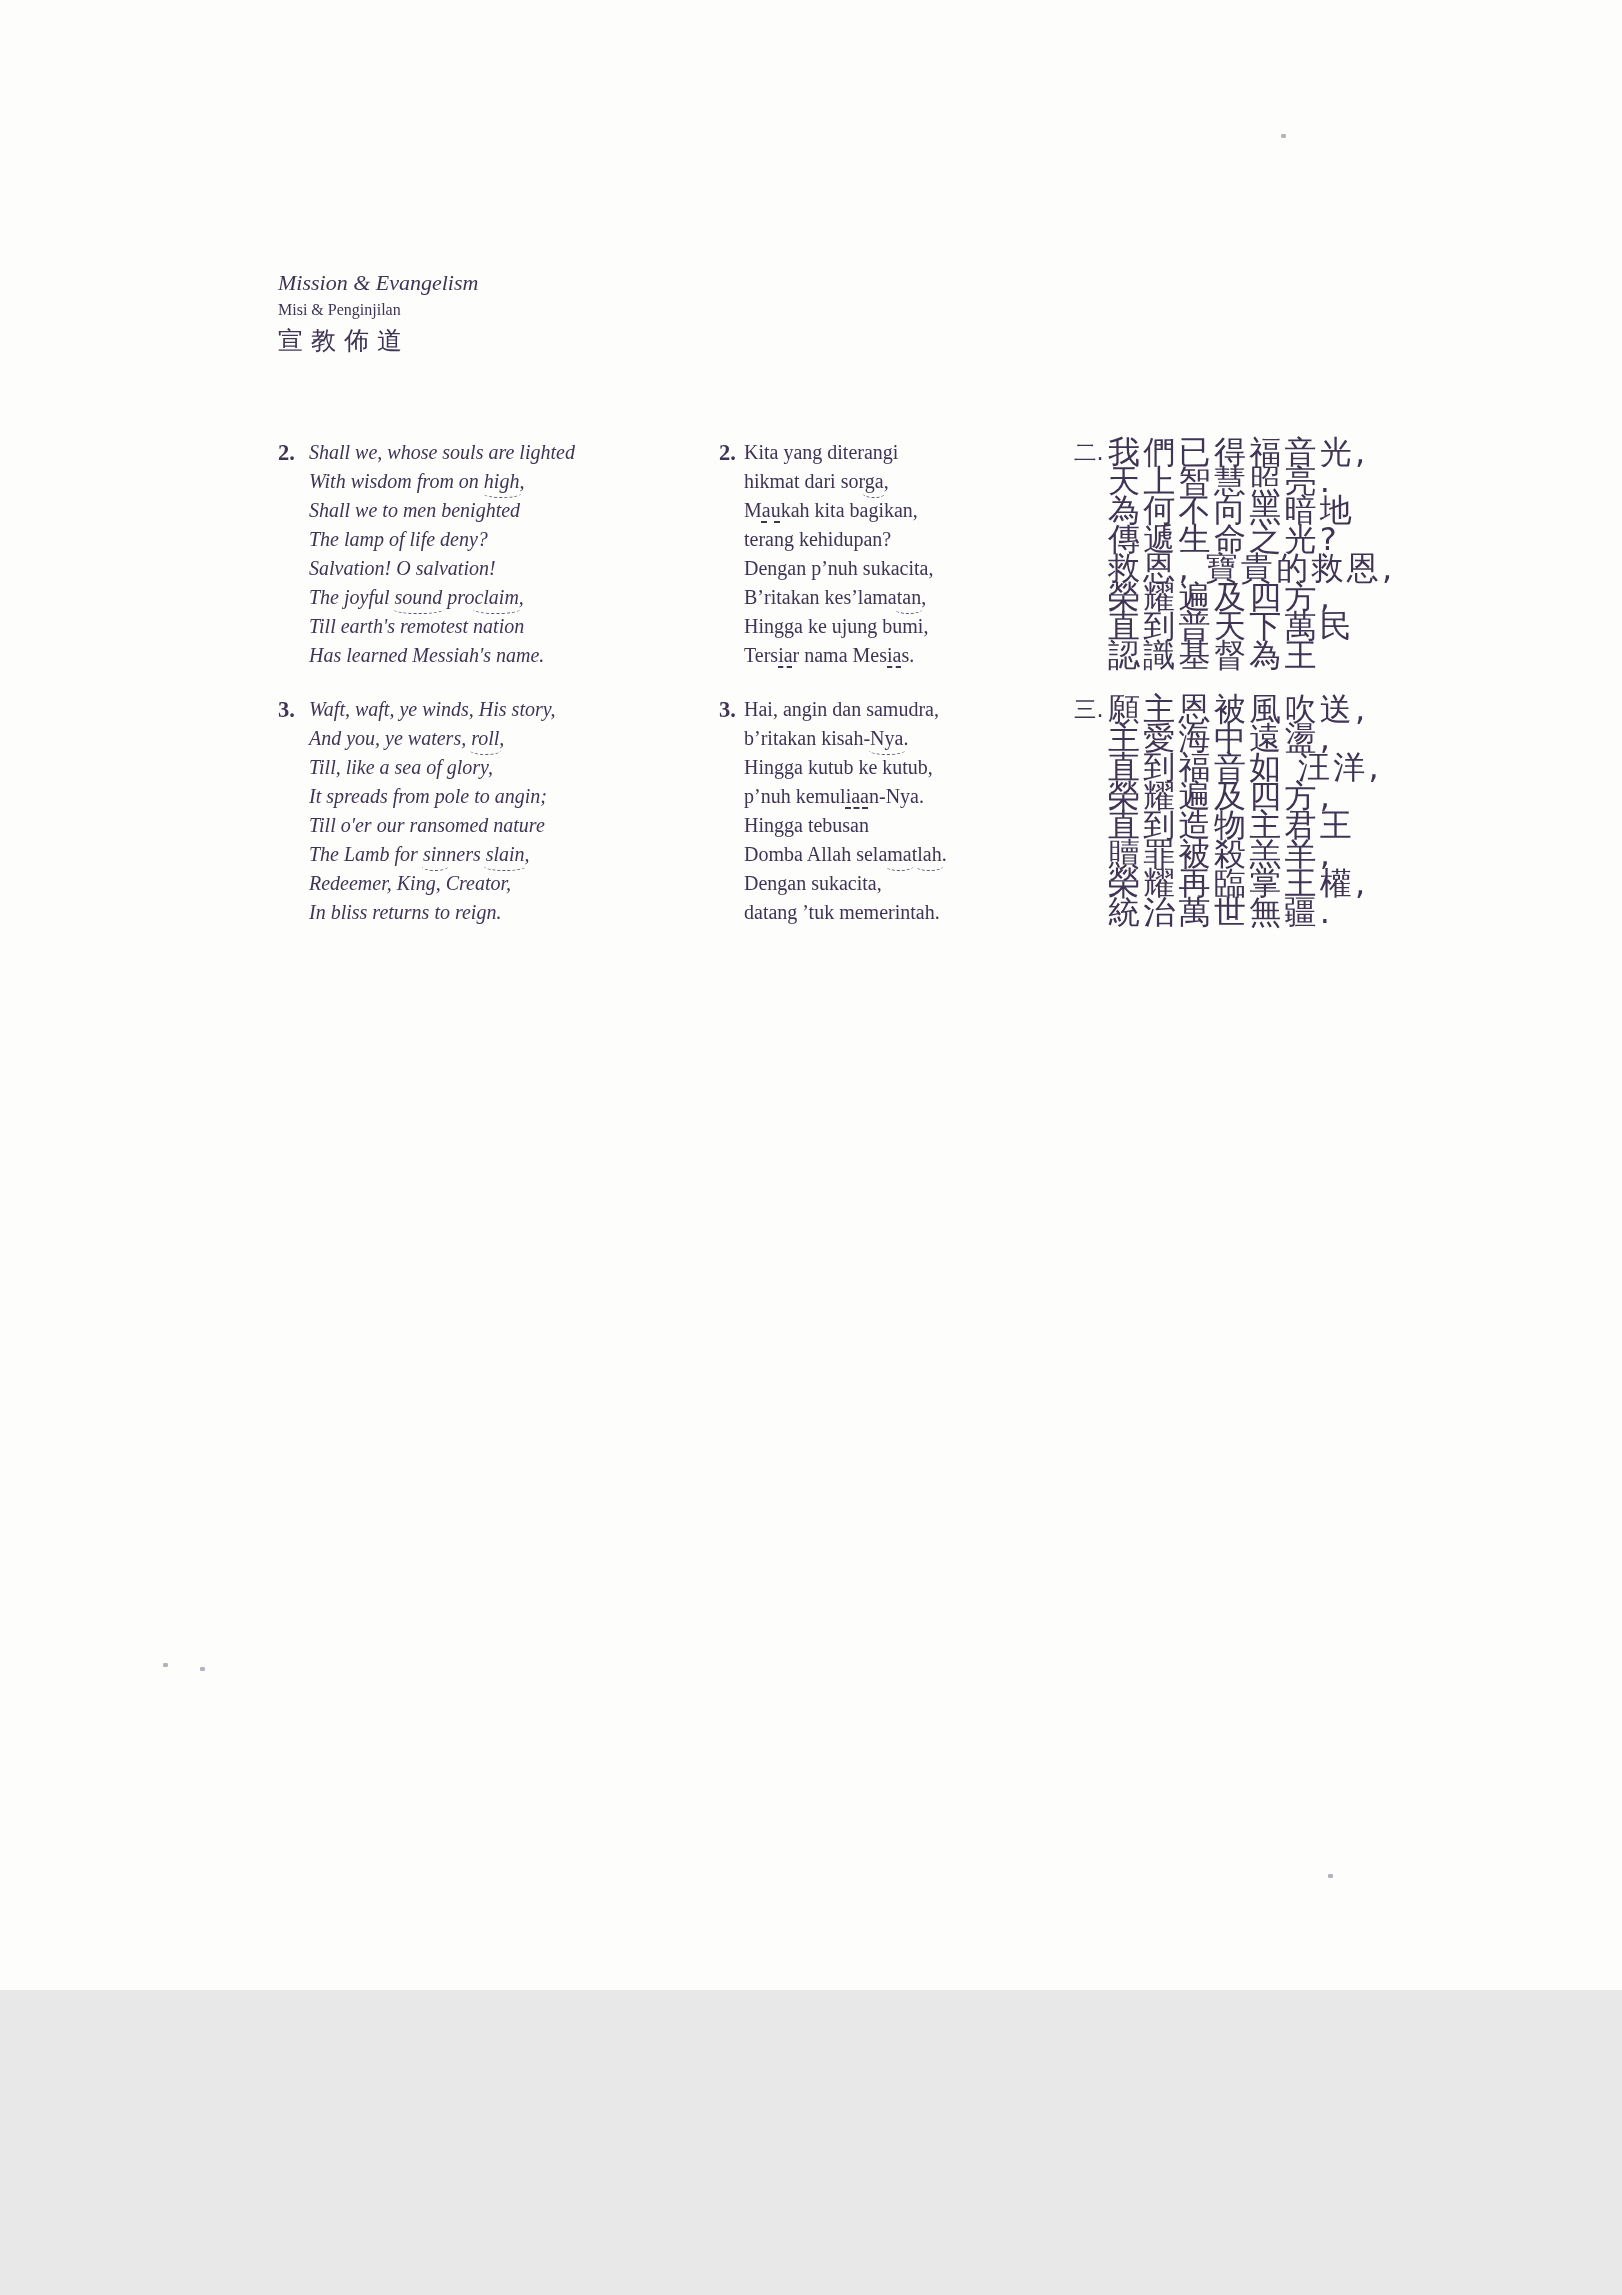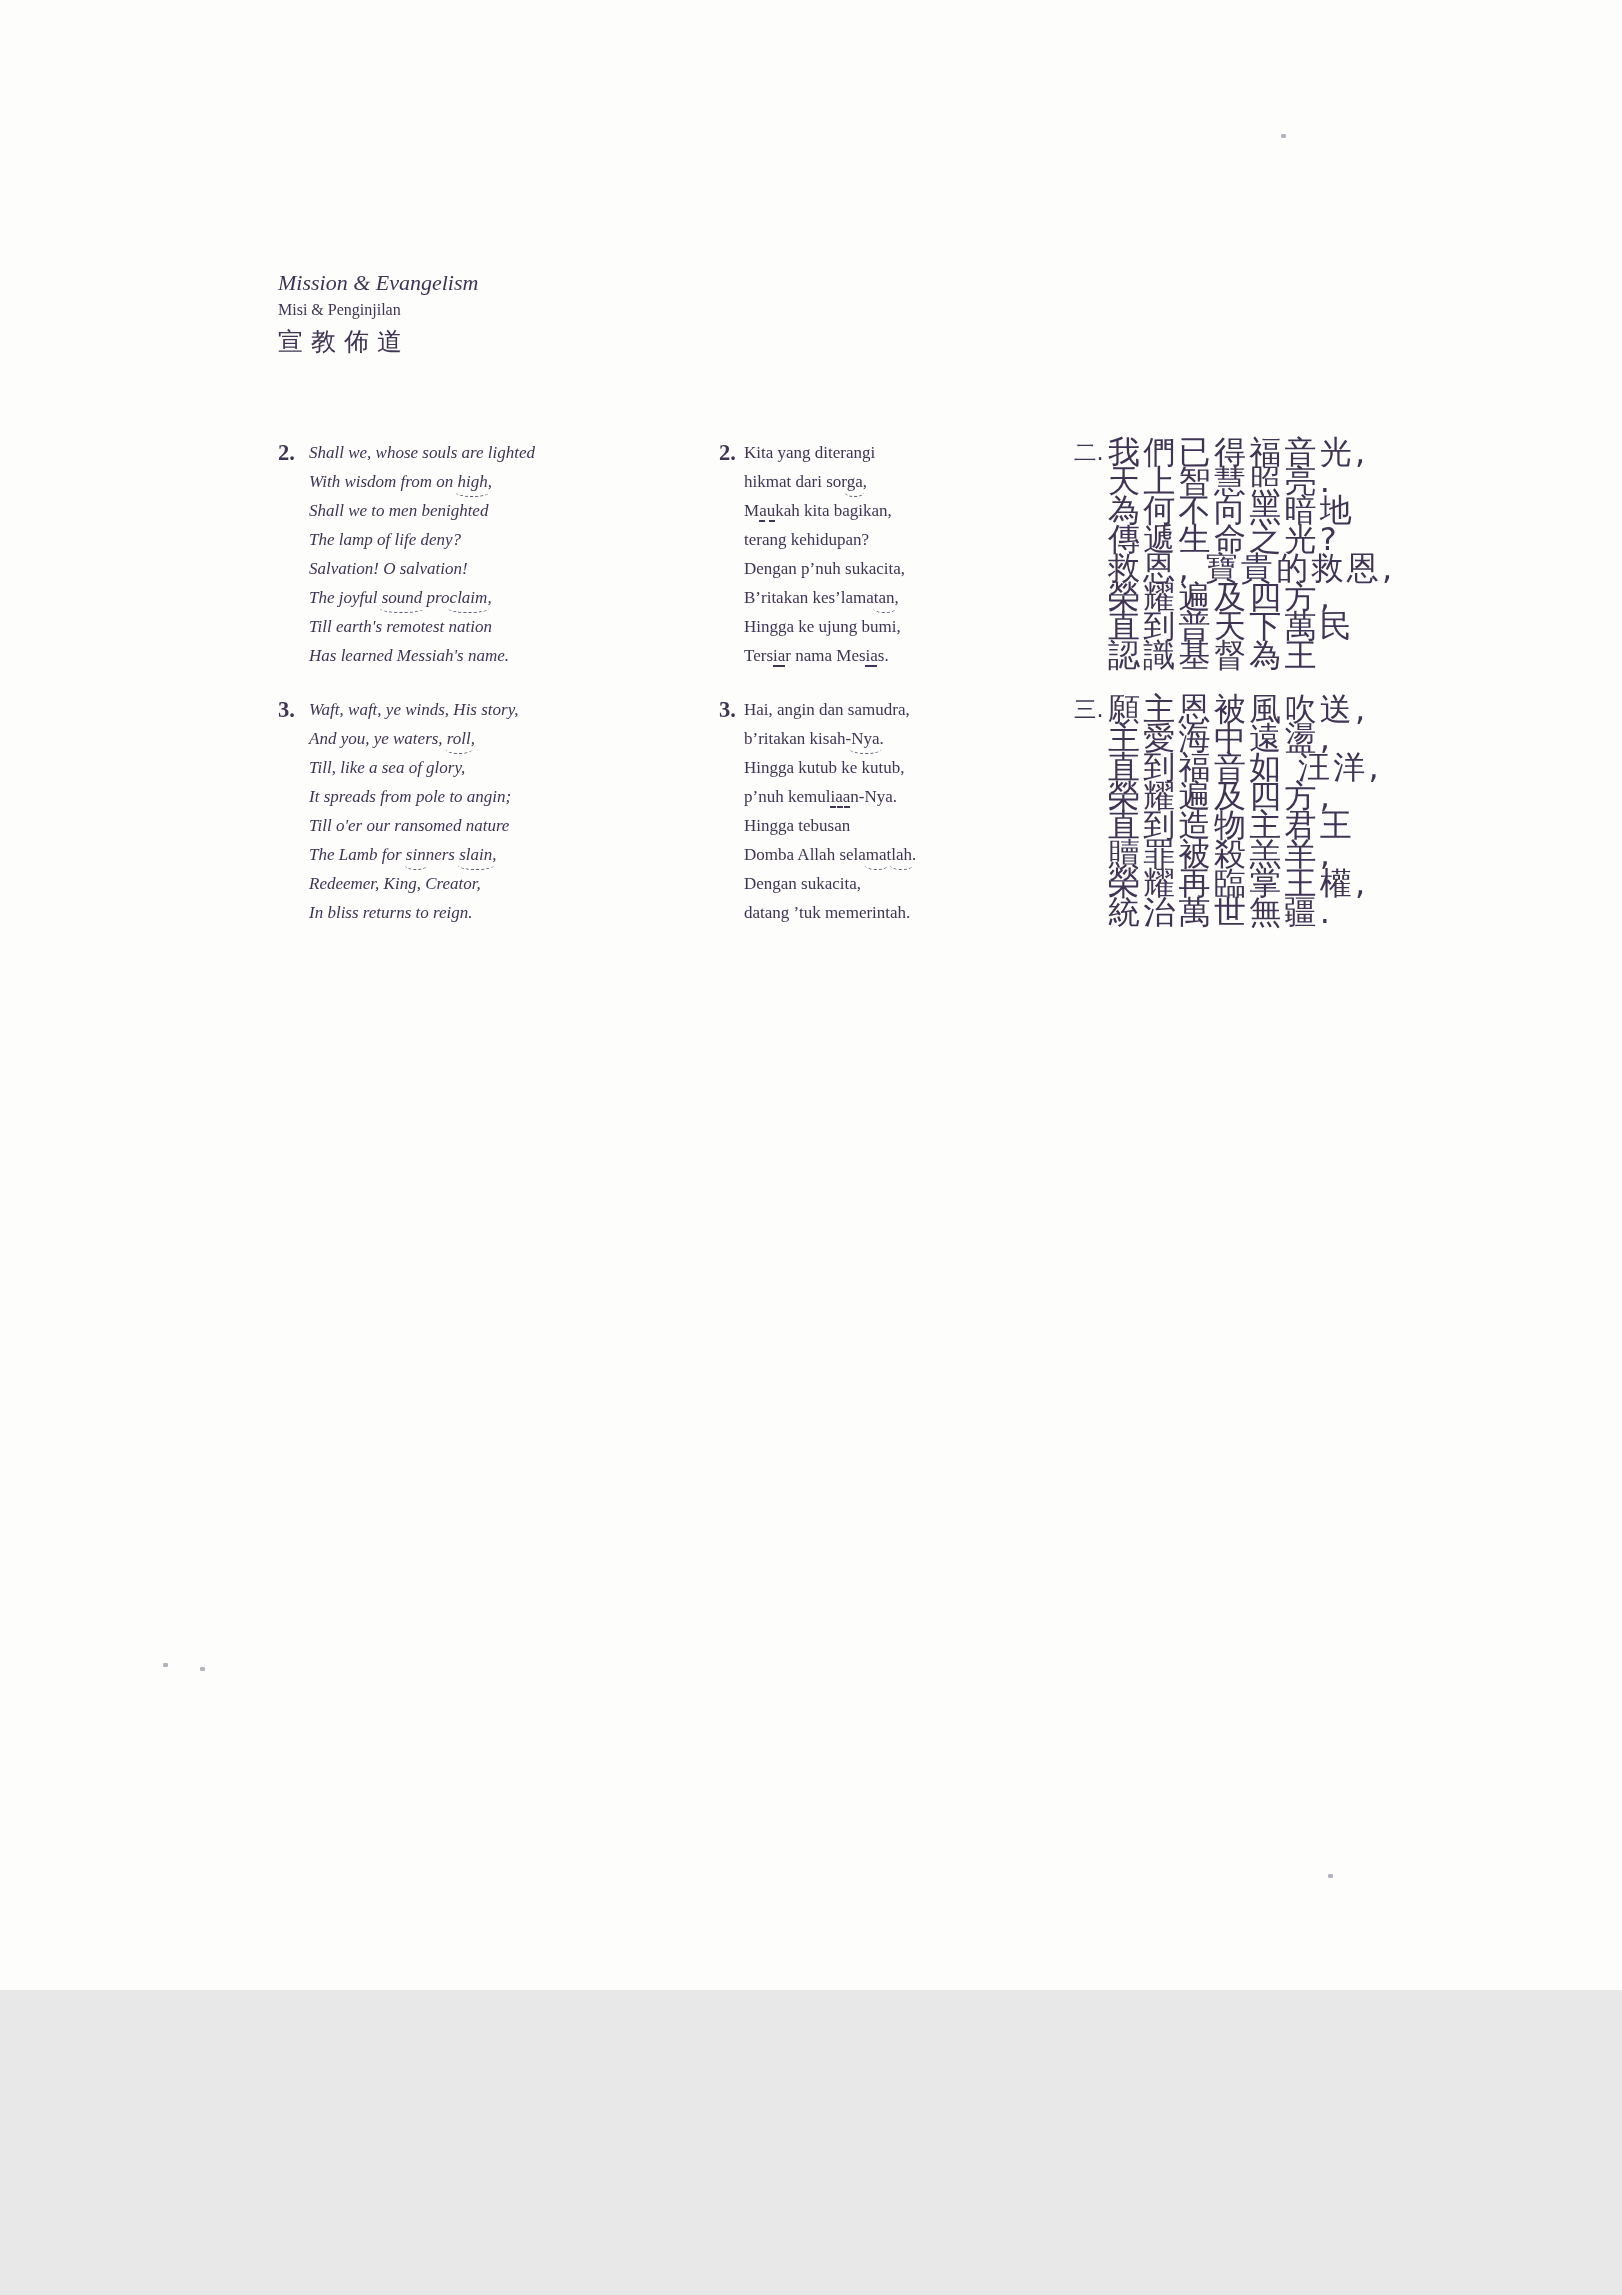--- a/index.html
+++ b/index.html
@@ -7,33 +7,33 @@
     position:relative;
     width:1623px;height:1990px;
     background:#fdfdfc;
     overflow:hidden;
     font-family:"Liberation Serif", serif;
   }
   
   .header{position:absolute;left:278px;top:270px;}
   .h-en{font-style:italic;font-size:22px;line-height:26.5px;}
   .h-id{font-size:16px;line-height:26.5px;}
-  .h-zh{font-size:25px;line-height:34px;letter-spacing:8px;margin-top:1.3px;font-family:Liberation Sans, sans-serif;}
+  .h-zh{font-size:25px;line-height:34px;letter-spacing:8px;margin-top:1.3px;font-family:Liberation Serif, serif;}
   
   .col{position:absolute;top:438px;}
   .col-en{left:278px;width:424px;font-style:italic;}
   .col-id{left:719px;width:344px;}
   .col-zh{left:1074px;width:318px;font-family:"DejaVu Sans","Liberation Serif",serif;}
   .verse{display:flex;margin-bottom:25px;}
   .vnum{font-weight:bold;font-style:normal;flex:0 0 auto;font-size:22.5px;line-height:29px;}
   .col-en .vnum{width:31px;}
   .col-id .vnum{width:25px;}
   .col-zh .vnum{width:34px;font-weight:normal;font-size:22.5px;}
   .vlines{flex:1 1 auto;}
-  .vline{font-size:17px;line-height:29px;white-space:nowrap;}
+  .vline{font-size:20px;line-height:29px;white-space:nowrap;}
   .col-zh .vline{font-size:32px;letter-spacing:3.3px;}
   
   .m-slur{position:relative;}
   .m-slur::after{
     content:"";position:absolute;left:-1.3px;right:-1.3px;bottom:-6px;height:8px;
     border-bottom:1.7px dashed currentColor;
     border-radius:50%;
     opacity:.85;
   }
   

